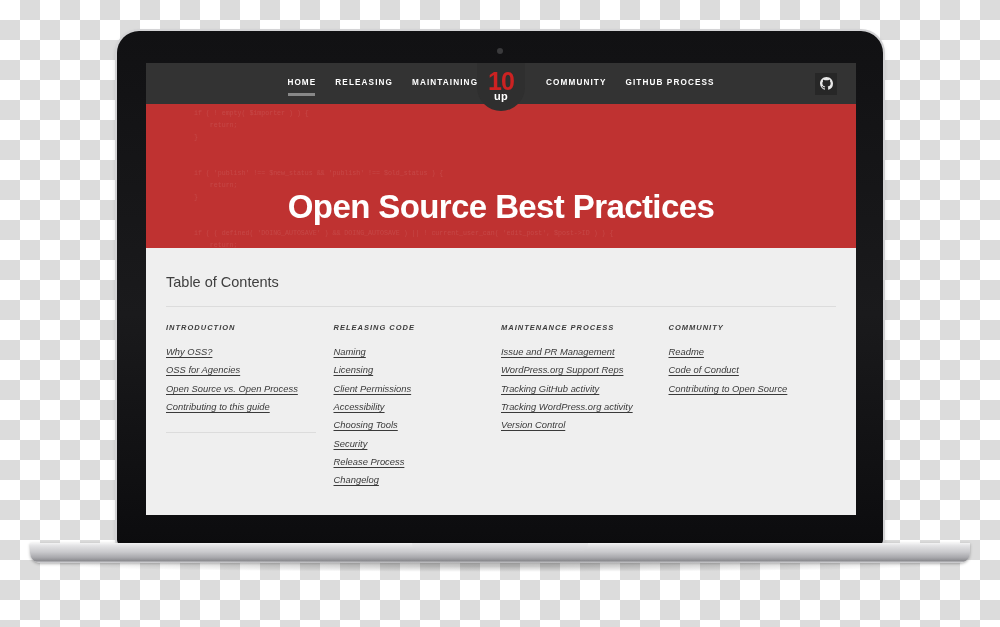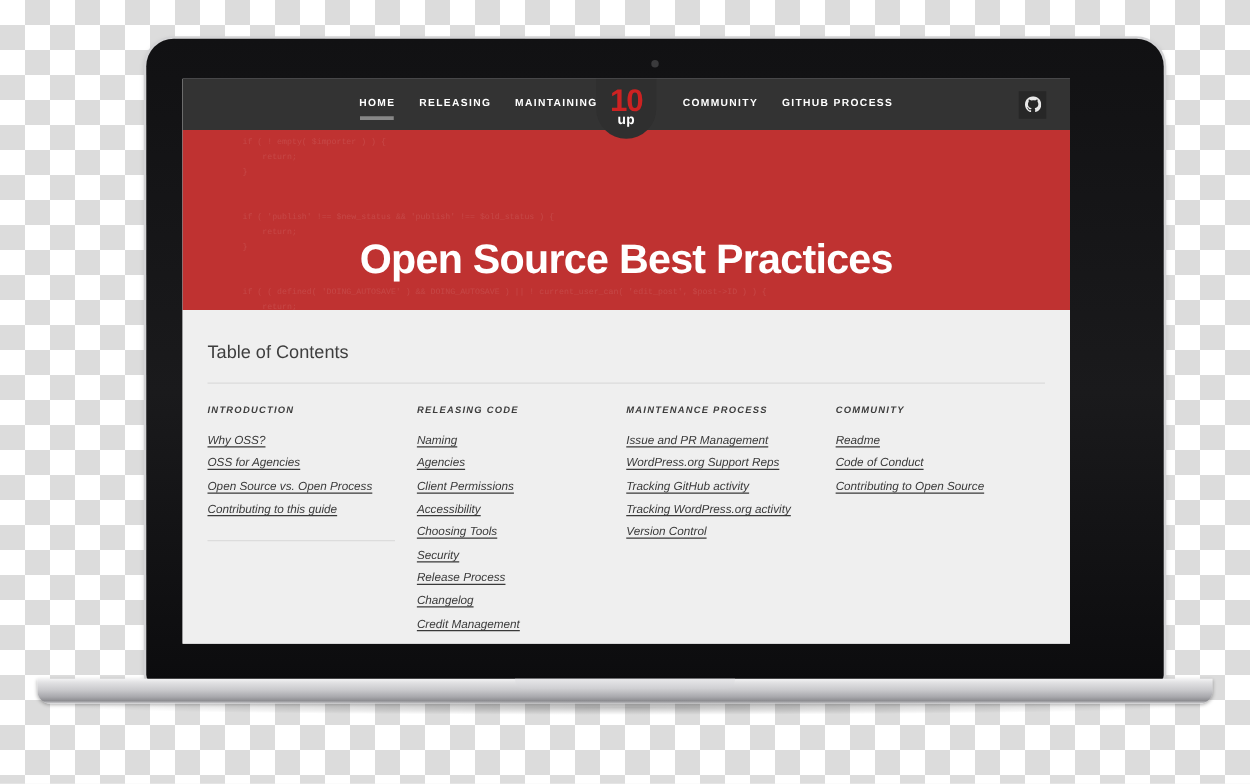--- a/index.html
+++ b/index.html
@@ -28,21 +28,20 @@
   }
   .lid {
     position: absolute;
     left: 117px;
     top: 31px;
     width: 766px;
     height: 515px;
     background: linear-gradient(180deg, #111113 0%, #1a1a1c 55%, #0c0c0e 100%);
     border-radius: 22px 22px 6px 6px;
     box-shadow: 0 0 0 2px #d3d3d5, 0 2px 5px rgba(0,0,0,0.25);
-    padding-left: 48px;
   }
   .camera-dot {
     position: absolute;
     left: 50%;
     top: 17px;
     width: 6px; height: 6px;
     margin-left: -3px;
     border-radius: 50%;
     background: #3a3a3c;
   }
@@ -325,28 +324,27 @@
             <a class="toc-link">Why OSS?</a>
             <a class="toc-link">OSS for Agencies</a>
             <a class="toc-link">Open Source vs. Open Process</a>
             <a class="toc-link">Contributing to this guide</a>
             <div class="col-rule"></div>
           </div>
 
           <div class="toc-col">
             <div class="col-head">RELEASING CODE</div>
             <a class="toc-link">Naming</a>
-            <a class="toc-link">Agencies</a>
+            <a class="toc-link">Licensing</a>
             <a class="toc-link">Client Permissions</a>
             <a class="toc-link">Accessibility</a>
             <a class="toc-link">Choosing Tools</a>
             <a class="toc-link">Security</a>
             <a class="toc-link">Release Process</a>
             <a class="toc-link">Changelog</a>
-            <a class="toc-link">Credit Management</a>
           </div>
 
           <div class="toc-col">
             <div class="col-head">MAINTENANCE PROCESS</div>
             <a class="toc-link">Issue and PR Management</a>
             <a class="toc-link">WordPress.org Support Reps</a>
             <a class="toc-link">Tracking GitHub activity</a>
             <a class="toc-link">Tracking WordPress.org activity</a>
             <a class="toc-link">Version Control</a>
           </div>

